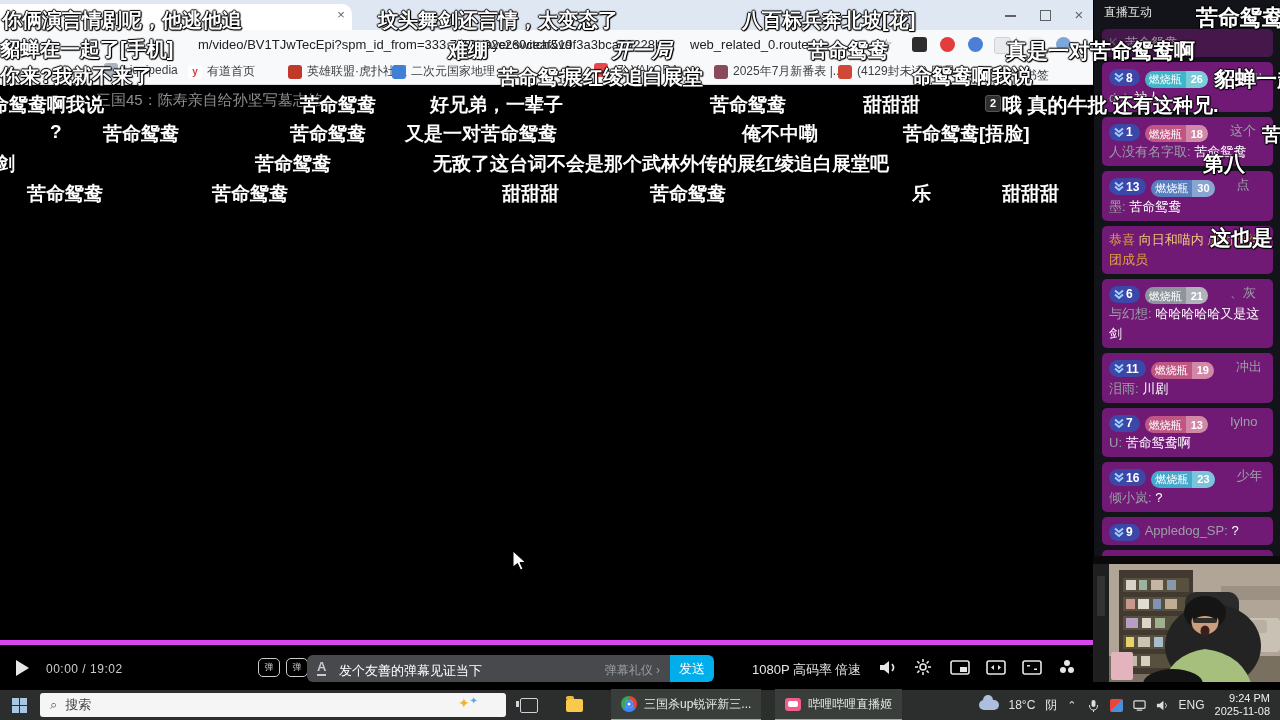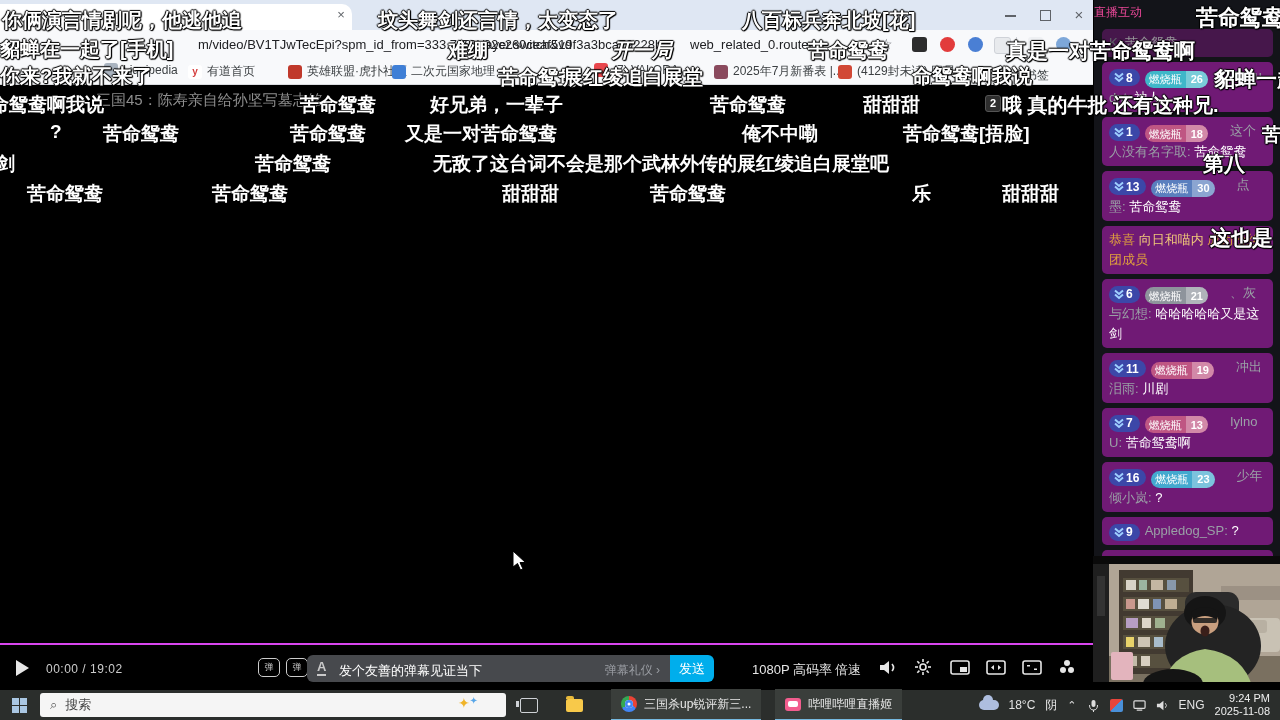--- a/index.html
+++ b/index.html
@@ -27,42 +27,42 @@
        border-bottom:1px solid #dadce0;}
   .bm{position:absolute;top:4px;display:flex;align-items:center;gap:5px;}
   .bm .fav{width:14px;height:14px;border-radius:3px;flex:none;font-size:10px;font-weight:bold;
        text-align:center;line-height:14px;}
   .bm .lbl{font-size:12px;color:#3c4043;white-space:nowrap;}
   .allbm{position:absolute;right:44px;top:8px;font-size:12px;color:#3c4043;}
 
   
   .video{position:absolute;left:0;top:85px;width:1093px;height:605px;background:#000;}
   .vtitle{position:absolute;left:96px;top:6px;color:#8d8d8d;font-size:15px;}
-  .controls{position:absolute;left:0;bottom:0;width:100%;height:45px;border-top:2px solid #d946ef;}
+  .controls{position:absolute;left:0;bottom:0;width:100%;height:45px;border-top:5px solid #d946ef;}
   .play{position:absolute;left:16px;top:15px;width:0;height:0;border-left:13px solid #e6e6e6;
        border-top:8px solid transparent;border-bottom:8px solid transparent;}
   .vtime{position:absolute;left:46px;top:17px;color:#ccc;font-size:12px;letter-spacing:.5px;}
   .dmico{position:absolute;top:13px;width:20px;height:17px;border:1.6px solid #ccc;border-radius:5px;
        color:#ccc;font-size:9px;text-align:center;line-height:16px;}
   .dminput{position:absolute;left:307px;top:10px;width:363px;height:27px;background:#47494d;
        border-radius:6px 0 0 6px;}
   .aicon{position:absolute;left:10px;top:5px;color:#c9c9c9;font-size:13px;font-weight:bold;
        border-bottom:2px solid #c9c9c9;line-height:14px;}
   .ph{position:absolute;left:32px;top:7px;color:#ffffff;font-size:13px;}
   .etiq{position:absolute;right:10px;top:7px;color:#9a9da3;font-size:12px;}
   .send{position:absolute;left:670px;top:10px;width:44px;height:27px;background:#00aeec;color:#fff;
        font-size:13px;text-align:center;line-height:27px;border-radius:0 6px 6px 0;}
   .rc{position:absolute;top:0;height:45px;color:#e6e6e6;font-size:13px;}
   .rc-text{top:16px;}
   .icon-svg{position:absolute;}
 
   
   .chat{position:absolute;left:1093px;top:0;width:187px;height:690px;background:#131419;
         border-left:1px solid #000;overflow:hidden;}
-  .chat-h{height:24px;line-height:24px;color:#ec4899;font-size:12px;}
+  .chat-h{height:24px;line-height:24px;padding-left:10px;color:#e5e5e5;font-size:12px;}
   .card{margin:5px 8px;padding:4px 7px;background:#701a75;border-radius:5px;font-size:13px;
         line-height:20px;color:#e8eaed;word-break:break-all;}
   .card.ghost{opacity:.55;}
   .lvl{display:inline-flex;align-items:center;gap:2px;height:17px;padding:0 7px 0 5px;border-radius:9px;
        color:#fff;font-size:12px;font-weight:bold;vertical-align:-3px;margin-right:5px;}
   .medal{display:inline-flex;align-items:center;height:17px;border-radius:9px;overflow:hidden;
        font-size:11px;color:#fff;vertical-align:-3px;margin-right:22px;}
   .medal .mn{padding:0 4px;}
   .medal .mv{padding:0 5px;background:rgba(255,255,255,.3);font-weight:bold;font-size:11px;}
   .uname{color:#9aa0a6;}

